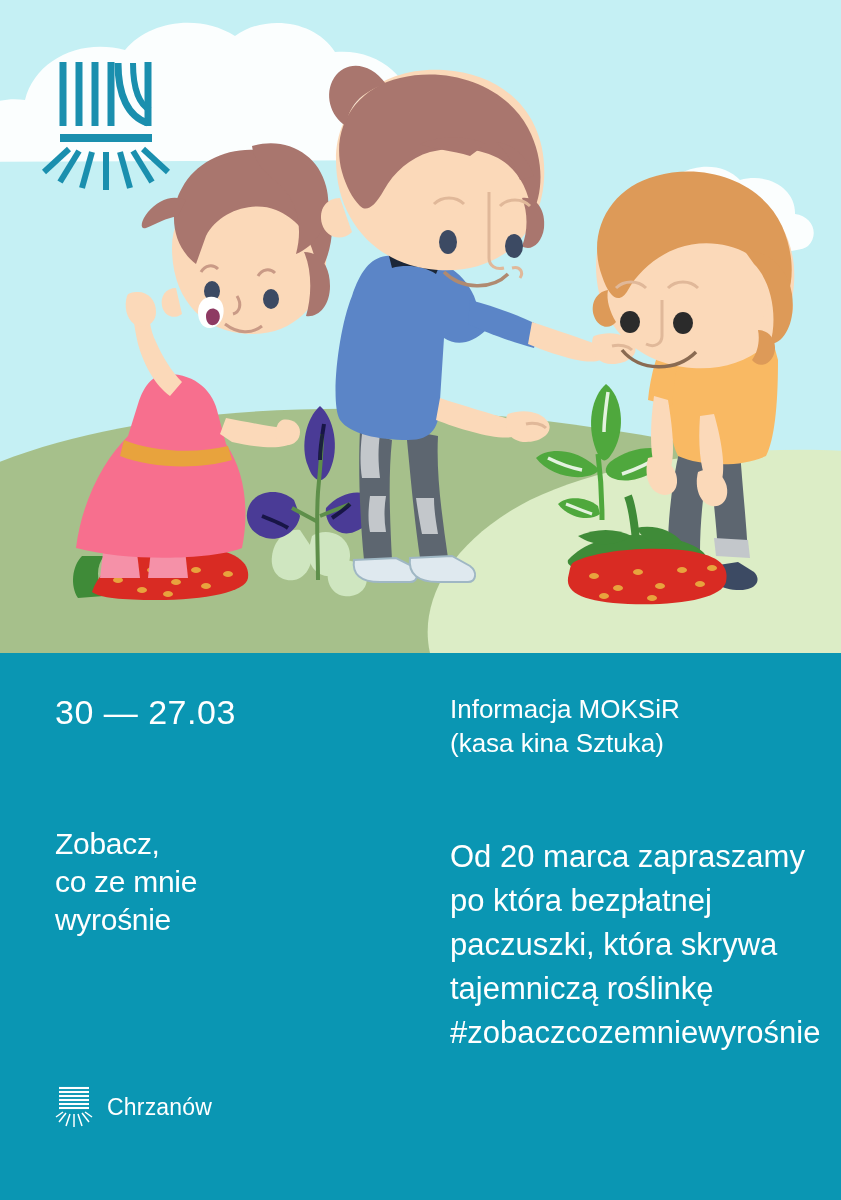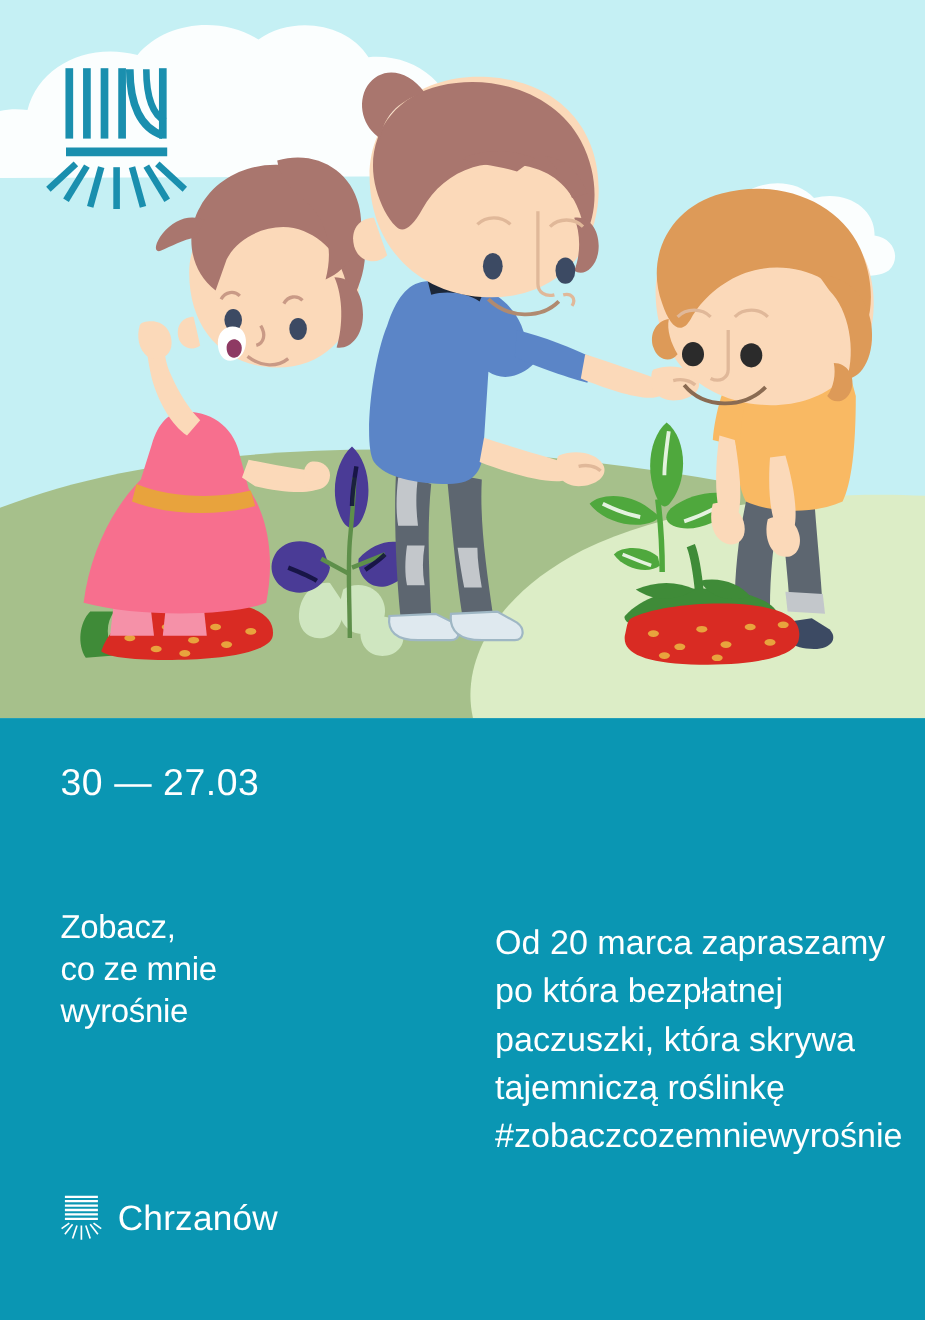--- a/index.html
+++ b/index.html
@@ -63,21 +63,21 @@
   }
   .body-copy div{white-space:nowrap;}
 
   
   .footer-brand{
     position:absolute;left:55px;top:432px;
     display:flex;align-items:center;gap:12px;
   }
   .brand-mark{width:40px;height:44px;display:block;}
   .brand-name{
-    color:#ffffff;font-size:32px;font-weight:400;letter-spacing:.2px;
+    color:#ffffff;font-size:23px;font-weight:400;letter-spacing:.2px;
     white-space:nowrap;
   }
   .site-url{
     position:absolute;left:450px;top:443px;
     color:#ffffff;font-size:24px;font-weight:400;
     text-decoration:none;white-space:nowrap;
   }
 </style>
 </head>
 <body>
@@ -334,20 +334,24 @@
         </g>
       </g>
 
     </svg>
   </div>
 
   <div class="panel">
 
     <div class="date">30 — 27.03</div>
 
+    <div class="info">
+      <div>Informacja MOKSiR</div>
+      <div>(kasa kina Sztuka)</div>
+    </div>
 
     <div class="headline">
       <div>Zobacz,</div>
       <div>co ze mnie</div>
       <div>wyrośnie</div>
     </div>
 
     <div class="body-copy">
       <div>Od 20 marca zapraszamy</div>
       <div>po która bezpłatnej</div>

